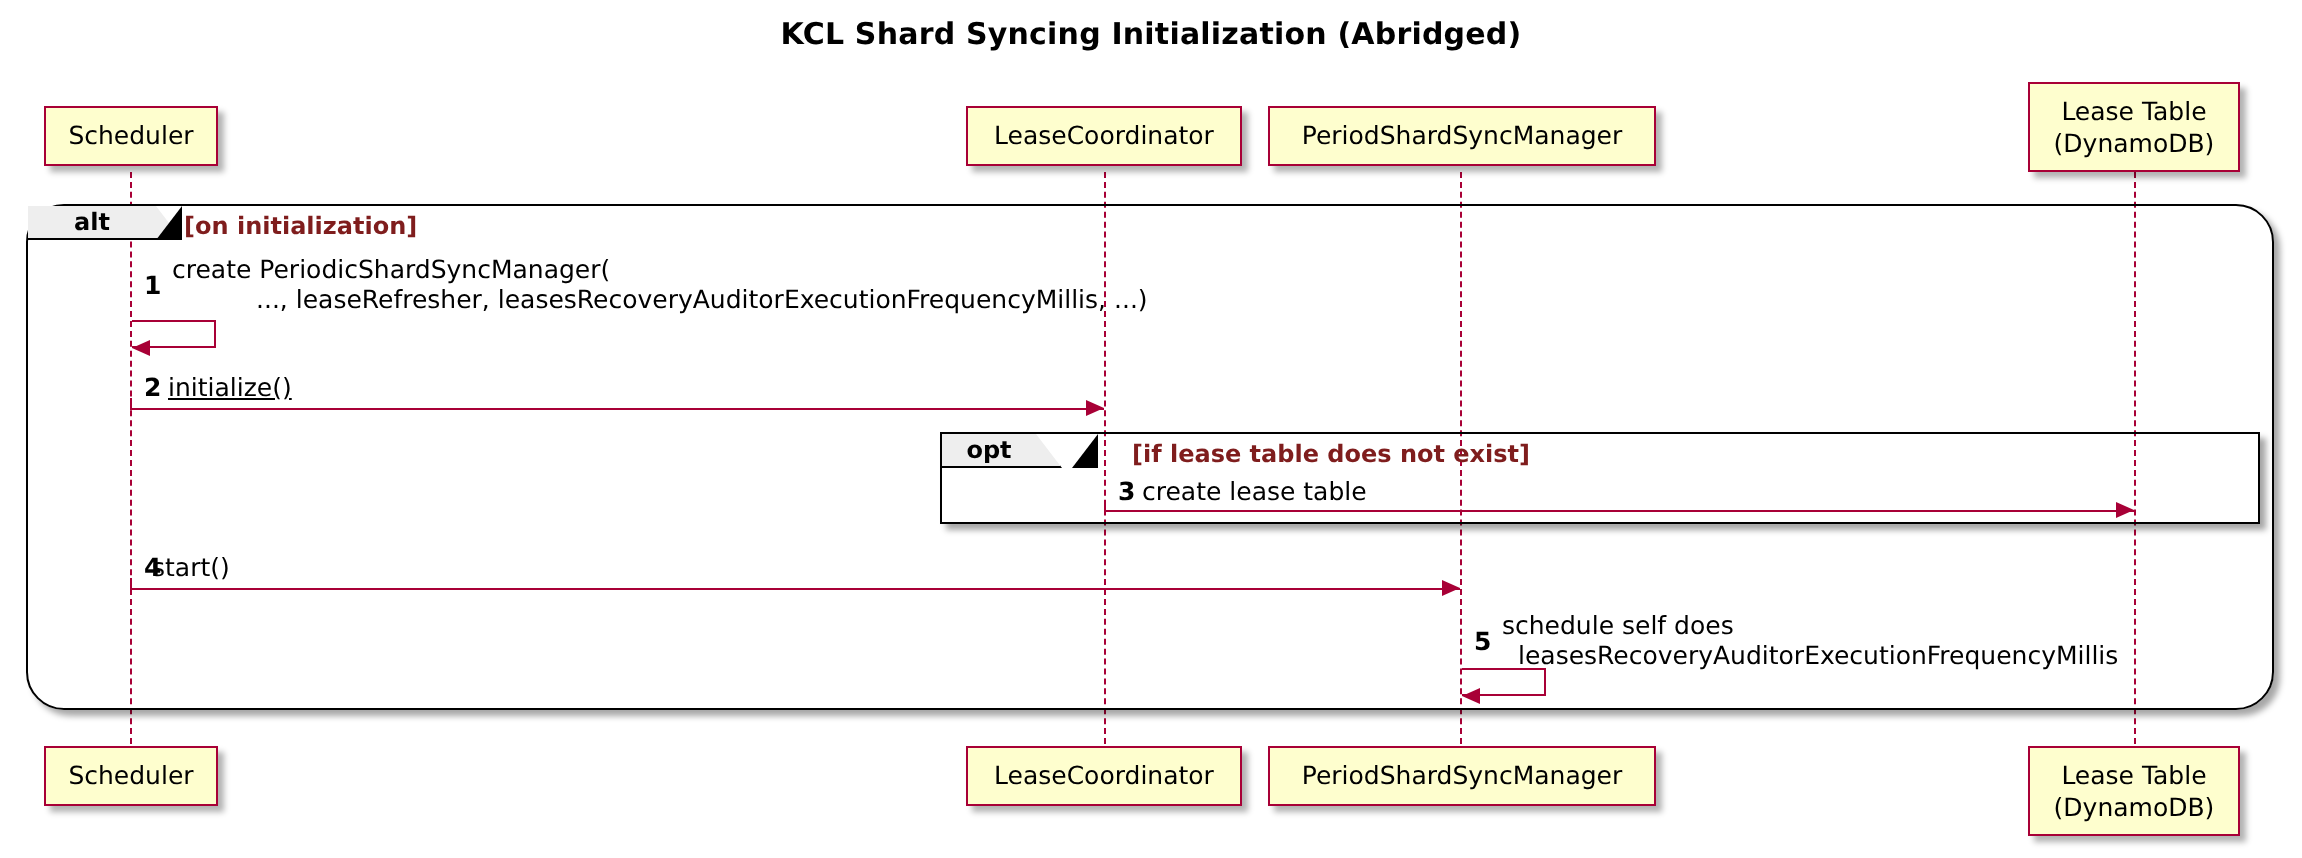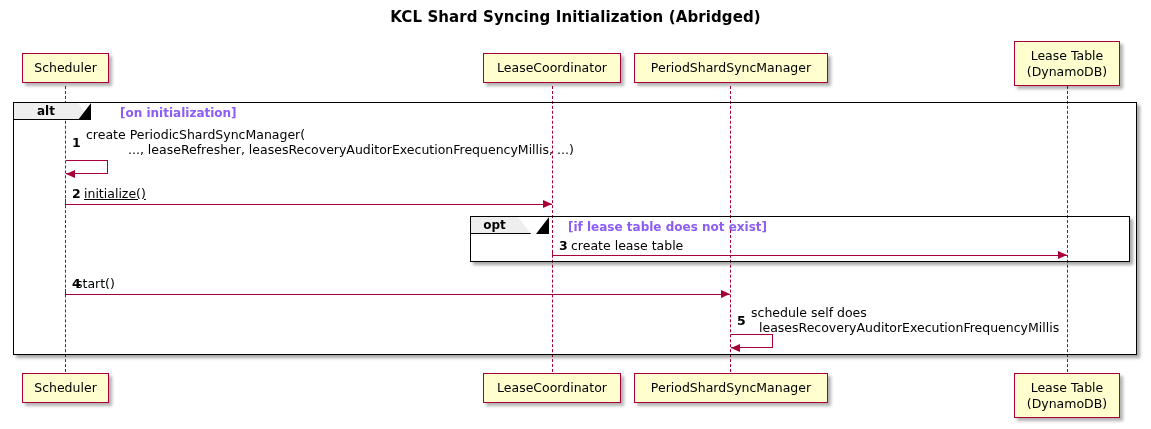--- a/index.html
+++ b/index.html
@@ -88,23 +88,22 @@
     position: absolute;
     width: 0; height: 0;
     border-bottom: 17px solid #000000;
     border-left: 13px solid transparent;
     pointer-events: none;
   }
   .frag-cond {
     position: absolute;
     font-size: 12px;
     font-weight: bold;
-    color: #8b5cf6;
+    color: #7f1d1d;
     white-space: pre;
-    padding-left: 28px;
   }
 
   
   .msg-line {
     position: absolute;
     height: 0;
     border-top: 1.2px solid #A80036;
   }
   .msg-arrow {
     position: absolute;
@@ -164,21 +163,21 @@
 
   <div class="participant" style="left:634px; top:53px; width:194px; height:30px;">
     <span>PeriodShardSyncManager</span>
   </div>
 
   <div class="participant" style="left:1014px; top:41px; width:106px; height:45px; flex-direction:column; line-height:16px;">
     <span>Lease Table</span>
     <span>(DynamoDB)</span>
   </div>
 
-  <div class="fragment" style="left:13px; top:102px; width:1124px; height:253px;">
+  <div class="fragment" style="left:13px; top:102px; width:1124px; height:253px;border-radius:19px;">
     <div class="frag-tab" style="width:77px;">
       <span>alt</span>
     </div>
     <div class="frag-notch" style="left:64px; top:0px;"></div>
   </div>
   <div class="frag-cond" style="left:92px; top:106px;">[on initialization]</div>
 
   <div class="msg-label" style="left:86px; top:127px;">create PeriodicShardSyncManager(</div>
   <div class="msg-label" style="left:100px; top:142px;margin-left:28px;">..., leaseRefresher, leasesRecoveryAuditorExecutionFrequencyMillis, ...)</div>
   <div class="msg-label msg-num" style="left:72px; top:135px;">1</div>
@@ -190,21 +189,21 @@
   <div class="msg-line" style="left:65px; top:204px; width:487px;"></div>
   <div class="msg-tick" style="left:65px; top:199px; height:6px;"></div>
   <div class="msg-arrow right" style="left:543px; top:199.5px;"></div>
 
   <div class="fragment" style="left:470px; top:216px; width:660px; height:46px;">
     <div class="frag-tab" style="width:60px;">
       <span>opt</span>
     </div>
     <div class="frag-notch" style="left:65px; top:0px;"></div>
   </div>
-  <div class="frag-cond" style="left:540px; top:220px;">[if lease table does not exist]</div>
+  <div class="frag-cond" style="left:566px; top:220px;">[if lease table does not exist]</div>
 
   <div class="msg-label msg-num" style="left:559px; top:238px;">3</div>
   <div class="msg-label" style="left:571px; top:238px;">create lease table</div>
   <div class="msg-line" style="left:552px; top:255px; width:515px;"></div>
   <div class="msg-tick" style="left:552px; top:250px; height:6px;"></div>
   <div class="msg-arrow right" style="left:1058px; top:250.5px;"></div>
 
   <div class="msg-label msg-num" style="left:72px; top:276px;">4</div>
   <div class="msg-label" style="left:76px; top:276px;">start()</div>
   <div class="msg-line" style="left:65px; top:294px; width:665px;"></div>

